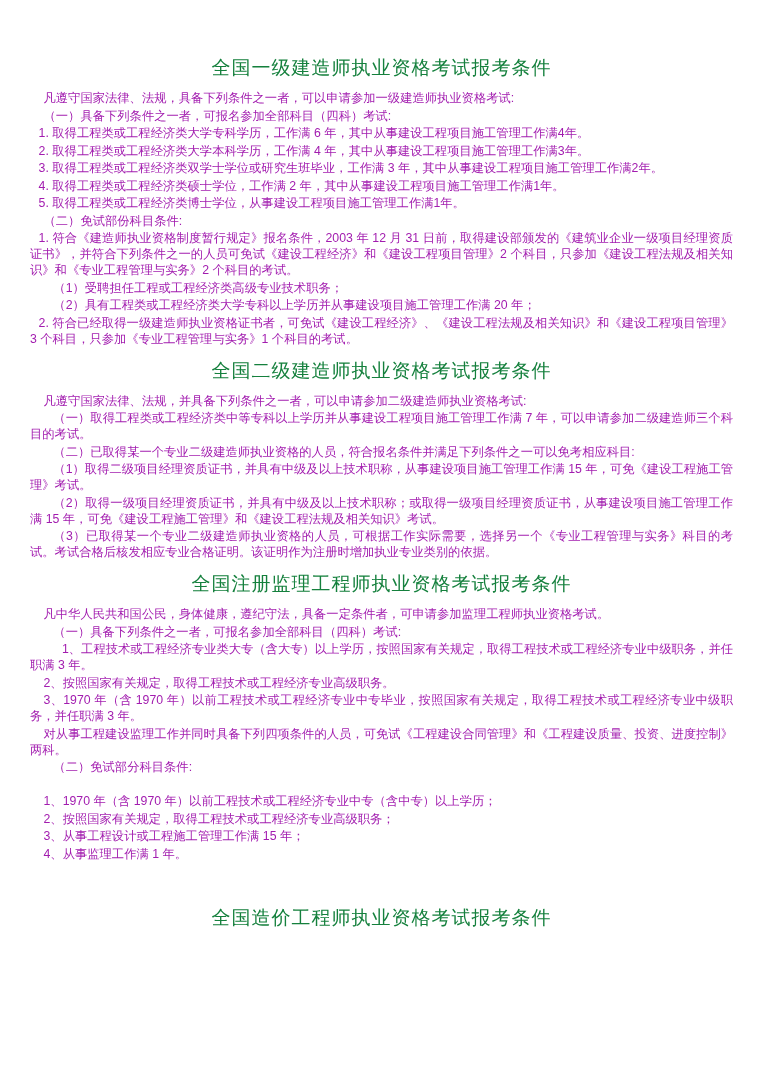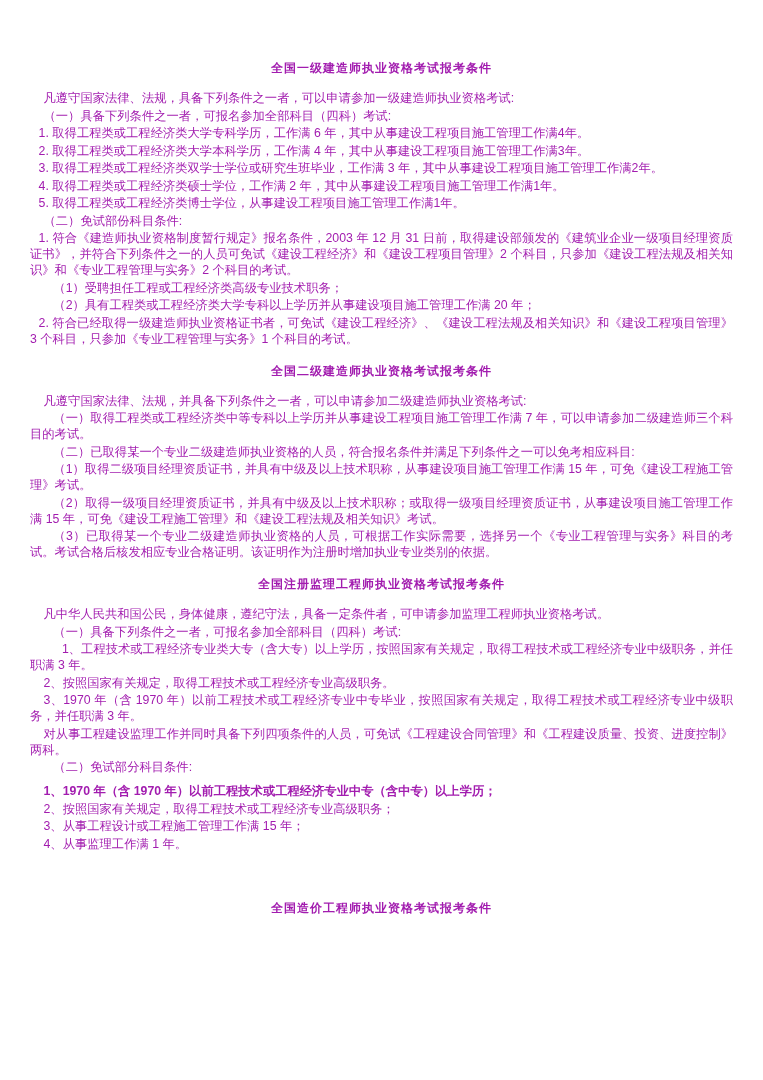--- a/index.html
+++ b/index.html
@@ -13,43 +13,43 @@
     height: 1080px;
     margin: 0 auto;
     background: #ffffff;
     box-sizing: border-box;
     padding: 56px 30px 0 30px;
     font-family: "Liberation Sans", "DejaVu Sans", sans-serif;
     color: #1f1f1f;
     overflow: hidden;
   }
   .sec-title {
-    font-size: 12px;
-    font-weight: bold;
+    font-size: 19px;
+    font-weight: normal;
     text-align: center;
-    color: #a21caf;
+    color: #15803d;
     letter-spacing: 1px;
     margin: 12px 0 10px 0;
     line-height: 24px;
   }
   .section:first-child .sec-title { margin-top: 0; }
   .section-last .sec-title { margin-top: 44px; }
   .para {
     font-size: 12.3px;
     line-height: 16px;
     margin: 0 0 1.5px 0;
     text-align: justify;
     word-break: break-all;
     color: #a21caf;
   }
   .ind-0 { text-indent: 0.7em; }   
   .ind-1 { text-indent: 1.1em; }   
   .ind-2 { text-indent: 1.9em; }   
   .ind-3 { text-indent: 2.6em; }   
-  .gap-top { margin-top: 8px; font-weight: bold; }
+  .gap-top { margin-top: 18px; }
 </style>
 </head>
 <body>
 
 <div class="page">
   <div id="doc-sections">
       <div class="section">
         <div class="sec-title">全国一级建造师执业资格考试报考条件</div>
         <p class="para ind-1">凡遵守国家法律、法规，具备下列条件之一者，可以申请参加一级建造师执业资格考试:</p>
         <p class="para ind-1">（一）具备下列条件之一者，可报名参加全部科目（四科）考试:</p>

